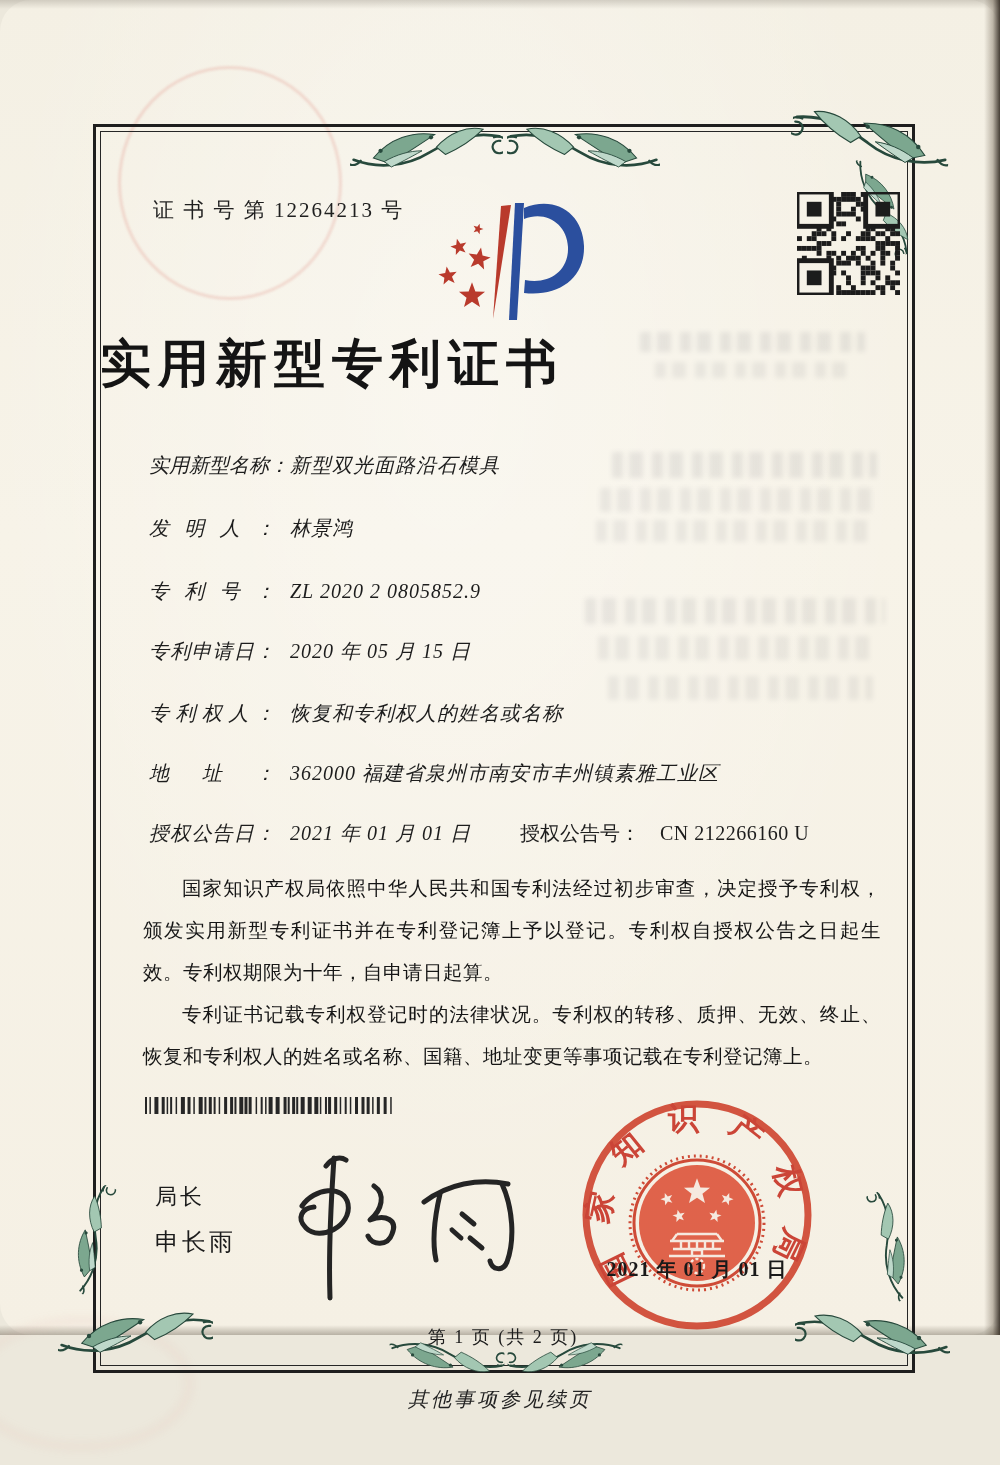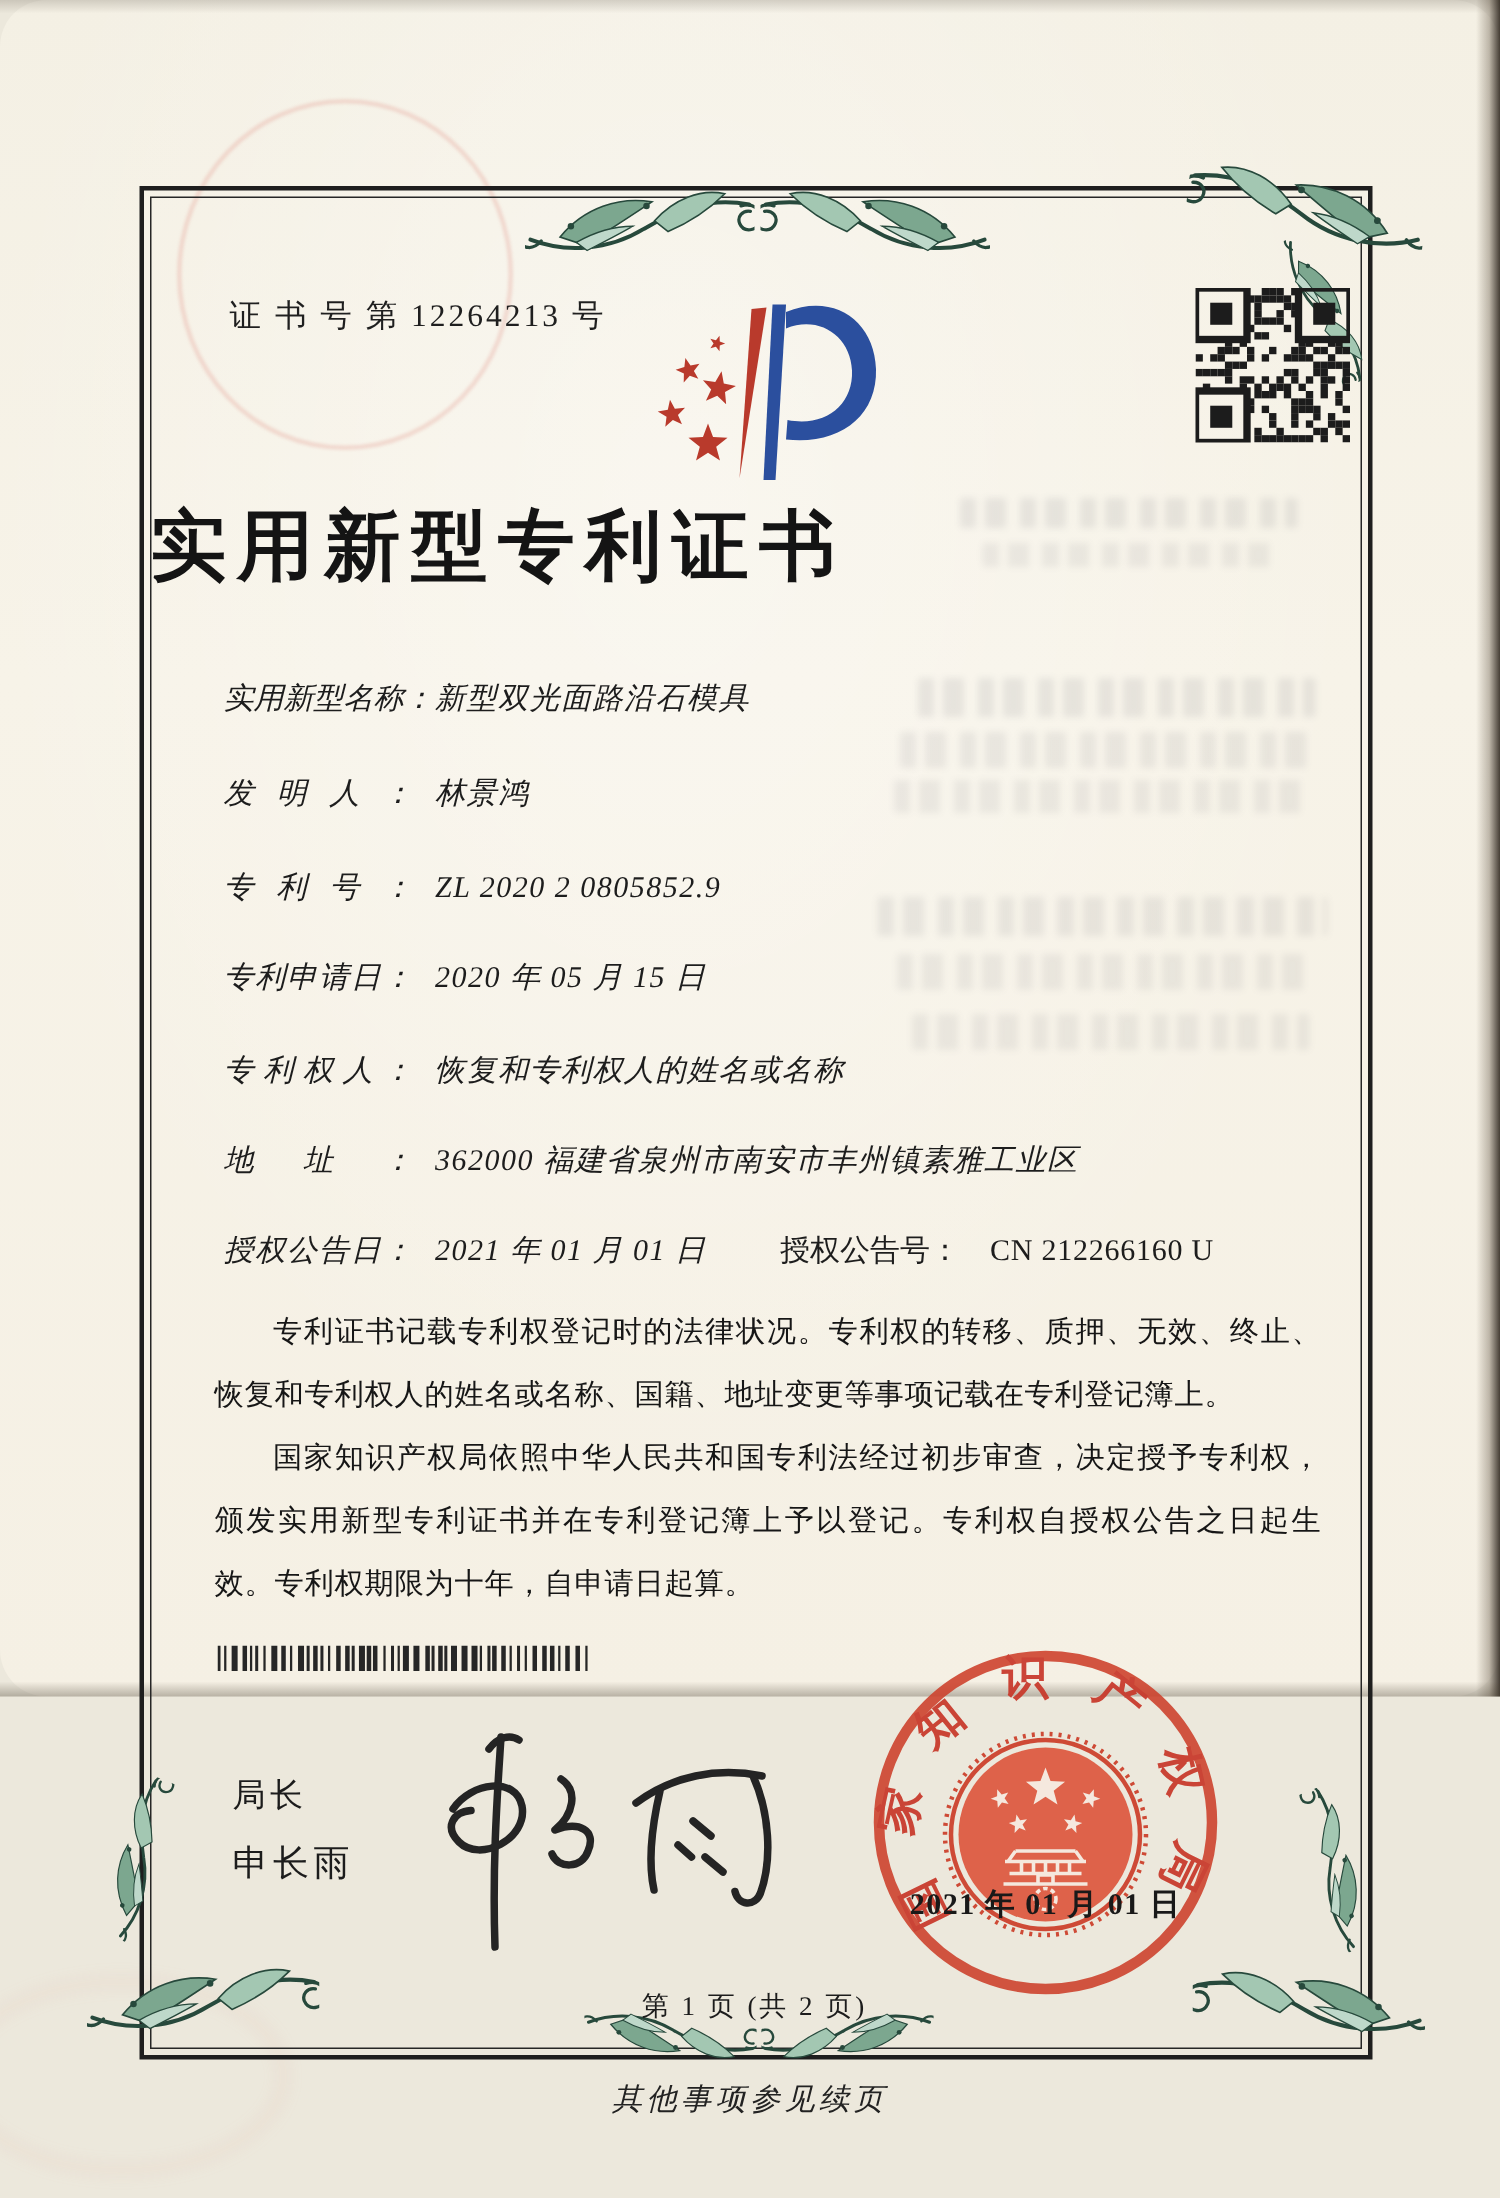--- a/index.html
+++ b/index.html
@@ -1,21 +1,21 @@
 <!DOCTYPE html>
 <html><head>
 <meta charset="utf-8">
 <style>
   html,body{margin:0;padding:0;}
   body{
     width:1000px;height:1465px;overflow:hidden;
     font-family:"Liberation Serif","DejaVu Serif",serif;
     background:#ece8dc;
   }
-  .stage{position:relative;width:1000px;height:1131px;
+  .stage{position:relative;width:1000px;height:1335px;
     background:
       radial-gradient(ellipse at 45% 30%, rgba(255,255,255,.35), rgba(255,255,255,0) 60%),
       linear-gradient(180deg,#f4f0e4 0%,#f7f3e8 40%,#f5f0e4 100%);
     border-radius: 31px;
   }
   
   .edge-right{position:absolute;right:0;top:0;width:16px;height:100%;
     background:linear-gradient(to right,rgba(0,0,0,0),rgba(86,72,55,.35) 55%,rgba(38,30,22,.85));}
   .edge-bottom{position:absolute;left:0;bottom:0;width:100%;height:10px;
     background:linear-gradient(to bottom,rgba(0,0,0,0),rgba(70,60,45,.35));}
@@ -320,22 +320,22 @@
     <span class="lbl">地址：</span><span class="val">362000 福建省泉州市南安市丰州镇素雅工业区</span>
   </div>
   <div class="frow" style="top:820px">
     <span class="lbl">授权公告日：</span><span class="val">2021 年 01 月 01 日</span>
   </div>
   <div class="frow2" style="top:820px">
     <span class="lbl2">授权公告号：</span><span class="val">CN 212266160 U</span>
   </div>
 
   <div class="paras">
+    <p>国家知识产权局依照中华人民共和国专利法经过初步审查，决定授予专利权，颁发实用新型专利证书并在专利登记簿上予以登记。专利权自授权公告之日起生效。专利权期限为十年，自申请日起算。</p>
     <p>专利证书记载专利权登记时的法律状况。专利权的转移、质押、无效、终止、恢复和专利权人的姓名或名称、国籍、地址变更等事项记载在专利登记簿上。</p>
-    <p>国家知识产权局依照中华人民共和国专利法经过初步审查，决定授予专利权，颁发实用新型专利证书并在专利登记簿上予以登记。专利权自授权公告之日起生效。专利权期限为十年，自申请日起算。</p>
   </div>
 
   <svg class="barcode" viewBox="0 0 252 17" preserveAspectRatio="none">
     <g id="barcode-bars" fill="#262626">
         <rect x="0" y="0" width="2" height="17"></rect>
         <rect x="4.423516612231507" y="0" width="1.5" height="17"></rect>
         <rect x="9.419247805568972" y="0" width="4" height="17"></rect>
         <rect x="16.694315183066912" y="0" width="3" height="17"></rect>
         <rect x="21.64482252818757" y="0" width="1.5" height="17"></rect>
         <rect x="25.134109555806088" y="0" width="2" height="17"></rect>

